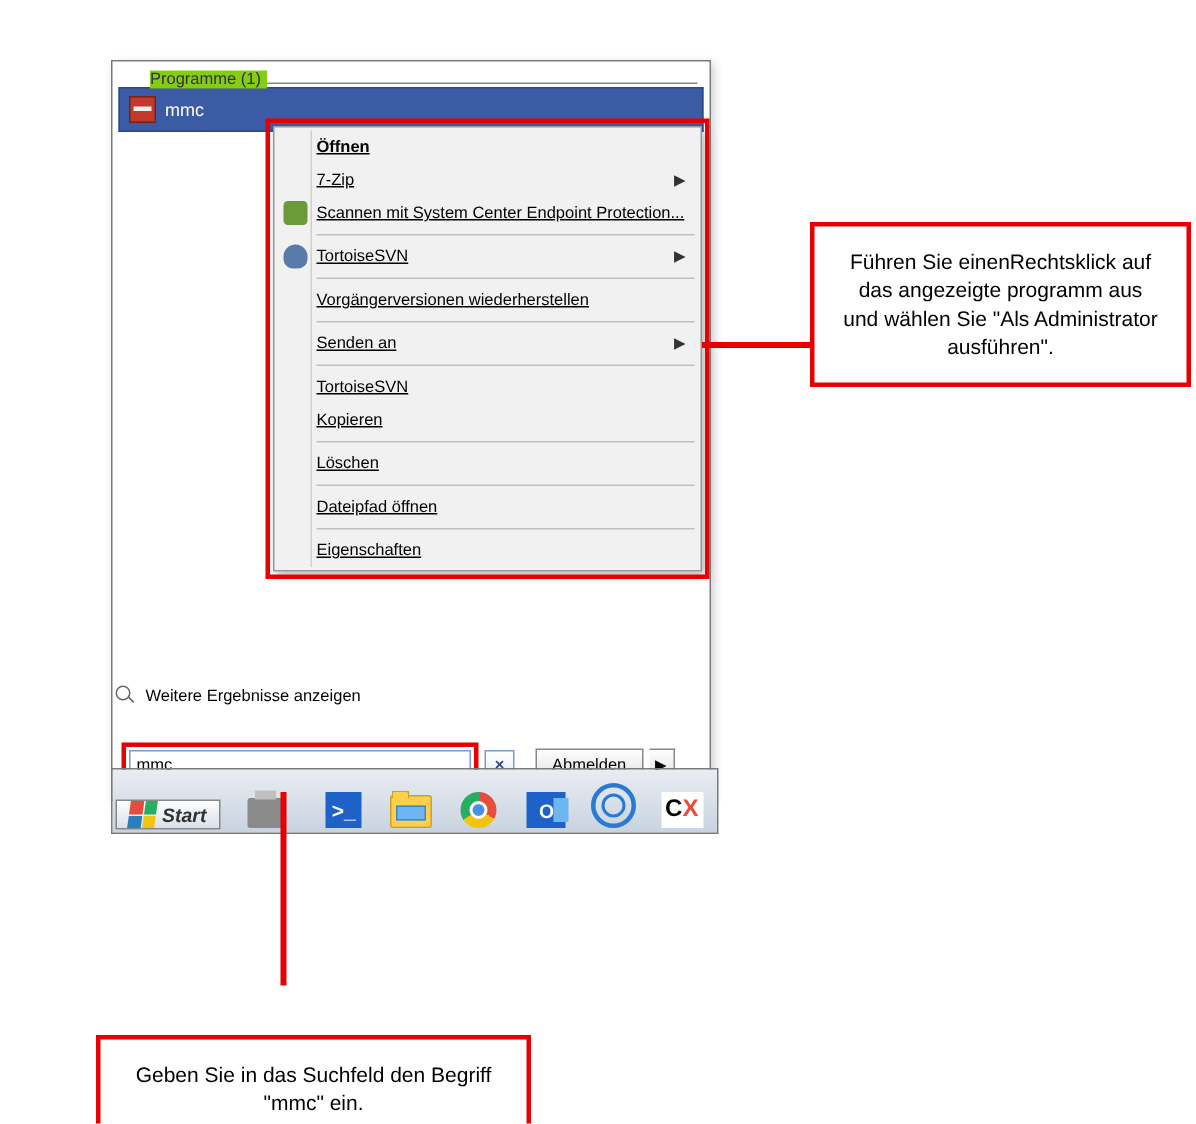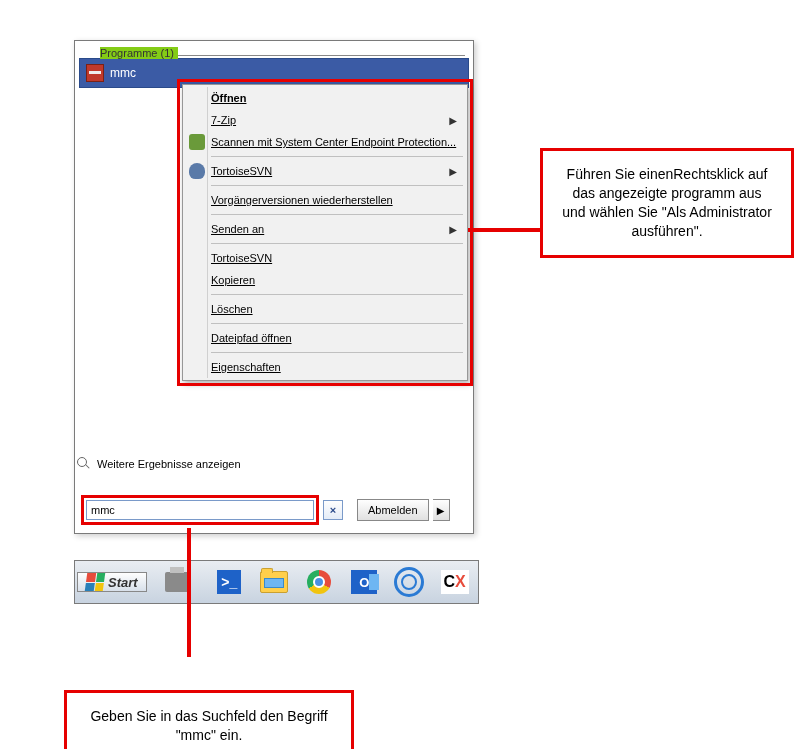--- a/index.html
+++ b/index.html
@@ -222,27 +222,27 @@
   .gutter {
     position: absolute;
     left: 24px; top: 2px; bottom: 2px; width: 1px;
     background: #d0d0d0;
   }
 
   
   .taskbar {
     position: absolute;
     left: 74px;
-    top: 560px;
+    top: 512px;
     width: 399px;
     height: 38px;
     background: linear-gradient(#e9edf2,#c8d3e0);
     border: 1px solid #7a7a7a;
     display: flex;
-    align-items: center;
+    align-items: flex-end;
     gap: 2px;
     padding: 2px;
   }
   .start-btn {
     display: flex;
     align-items: center;
     padding: 0 8px;
     border: 1px solid #888;
     background: linear-gradient(#fefefe,#d8e0ea);
     font-weight: bold;

